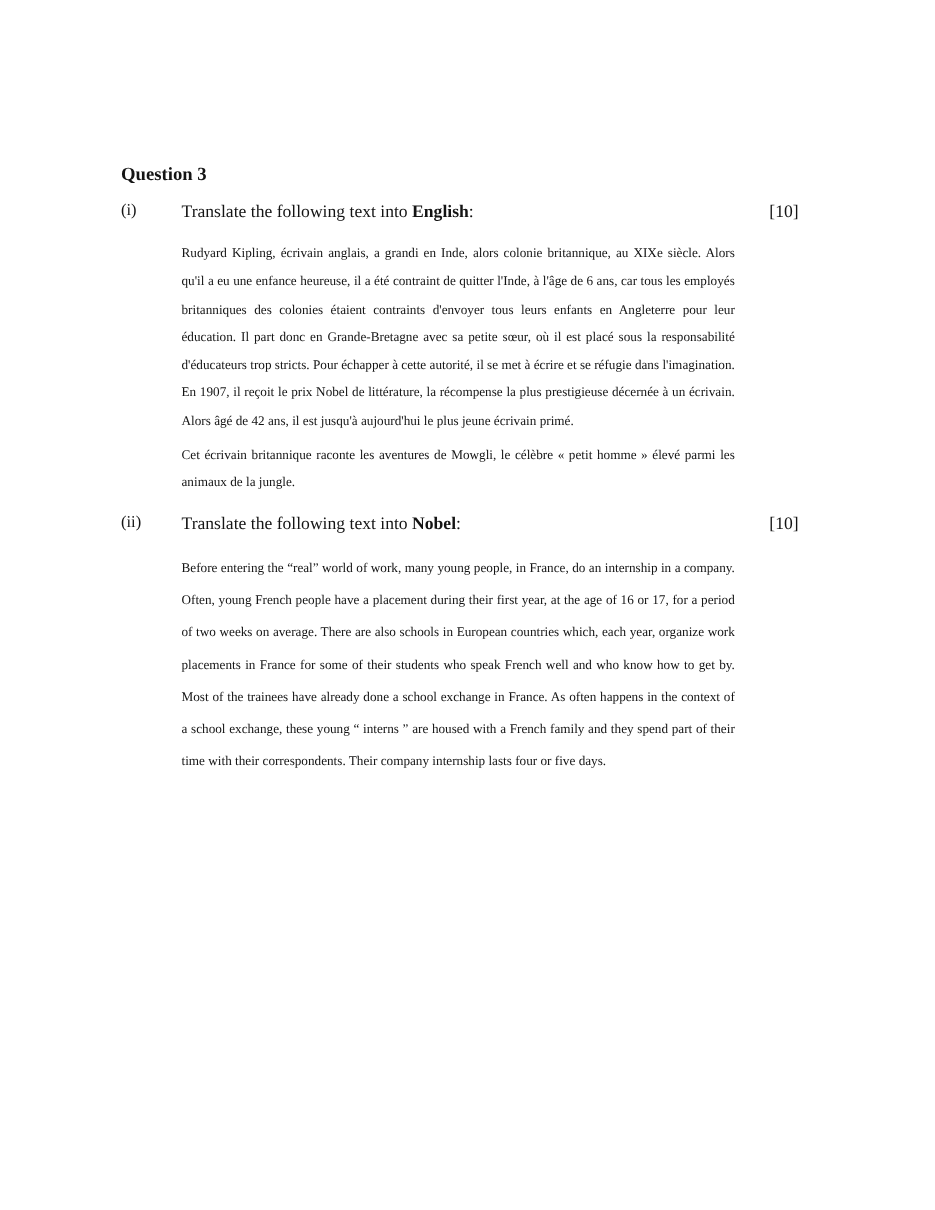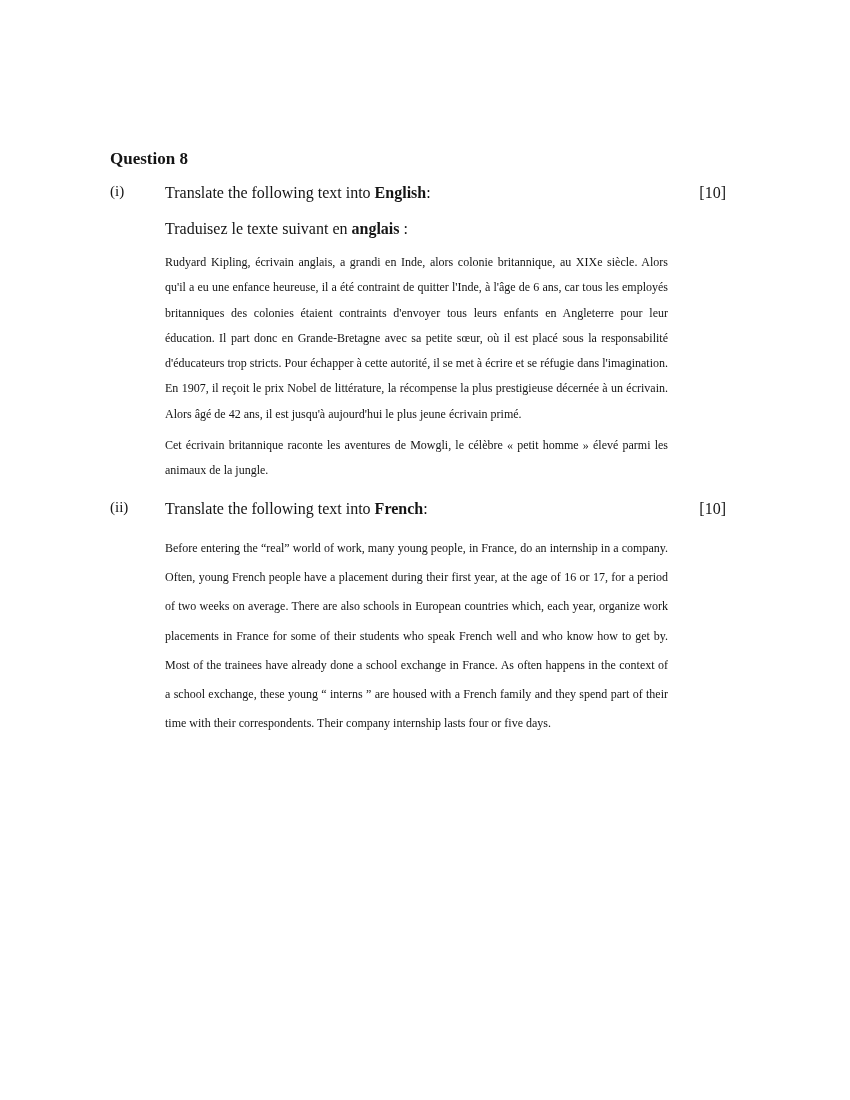--- a/index.html
+++ b/index.html
@@ -95,37 +95,36 @@
     font-size: 16px;
     font-weight: bold;
   }
 </style>
 </head>
 <body>
 
 <div class="page">
   <div class="content">
 
-    <h2 class="q-title">Question 8</h2>
+    <h2 class="q-title">Question 3</h2>
 
     <section class="item">
       <span class="item-label">(i)</span>
       <span class="marks">[10]</span>
       <div class="item-body">
         <p class="prompt-line"><span>Translate the following text into </span><b>English</b><span>:</span></p>
-        <p class="prompt-line second"><span>Traduisez le texte suivant en </span><b>anglais</b><span> :</span></p>
         <p class="para">Rudyard Kipling, écrivain anglais, a grandi en Inde, alors colonie britannique, au XIXe siècle. Alors qu'il a eu une enfance heureuse, il a été contraint de quitter l'Inde, à l'âge de 6 ans, car tous les employés britanniques des colonies étaient contraints d'envoyer tous leurs enfants en Angleterre pour leur éducation. Il part donc en Grande-Bretagne avec sa petite sœur, où il est placé sous la responsabilité d'éducateurs trop stricts. Pour échapper à cette autorité, il se met à écrire et se réfugie dans l'imagination. En 1907, il reçoit le prix Nobel de littérature, la récompense la plus prestigieuse décernée à un écrivain. Alors âgé de 42 ans, il est jusqu'à aujourd'hui le plus jeune écrivain primé.</p>
         <p class="para">Cet écrivain britannique raconte les aventures de Mowgli, le célèbre « petit homme » élevé parmi les animaux de la jungle.</p>
       </div>
     </section>
 
     <section class="item">
       <span class="item-label">(ii)</span>
       <span class="marks">[10]</span>
       <div class="item-body">
-        <p class="prompt-line"><span>Translate the following text into </span><b>French</b><span>:</span></p>
+        <p class="prompt-line"><span>Translate the following text into </span><b>Nobel</b><span>:</span></p>
         <p class="para wide">Before entering the “real” world of work, many young people, in France, do an internship in a company. Often, young French people have a placement during their first year, at the age of 16 or 17, for a period of two weeks on average. There are also schools in European countries which, each year, organize work placements in France for some of their students who speak French well and who know how to get by. Most of the trainees have already done a school exchange in France. As often happens in the context of a school exchange, these young “ interns ” are housed with a French family and they spend part of their time with their correspondents. Their company internship lasts four or five days.</p>
       </div>
     </section>
 
   </div>
 
 </div>
 
 </body></html>

